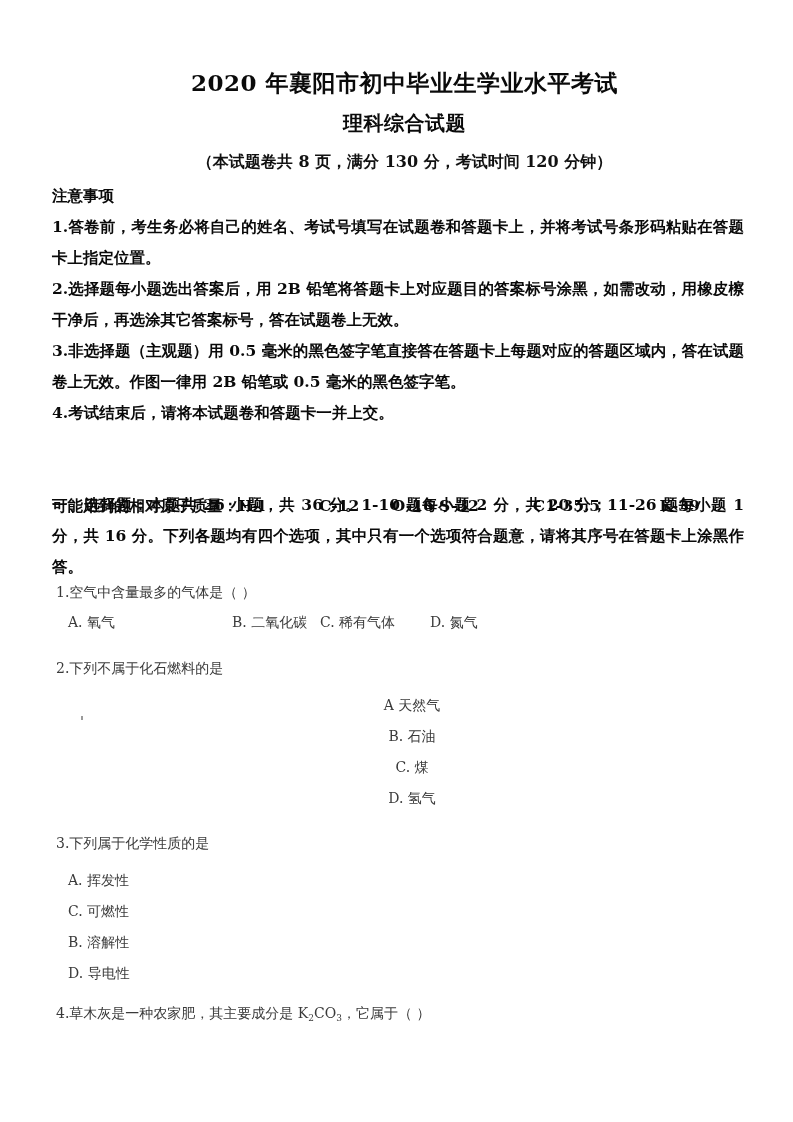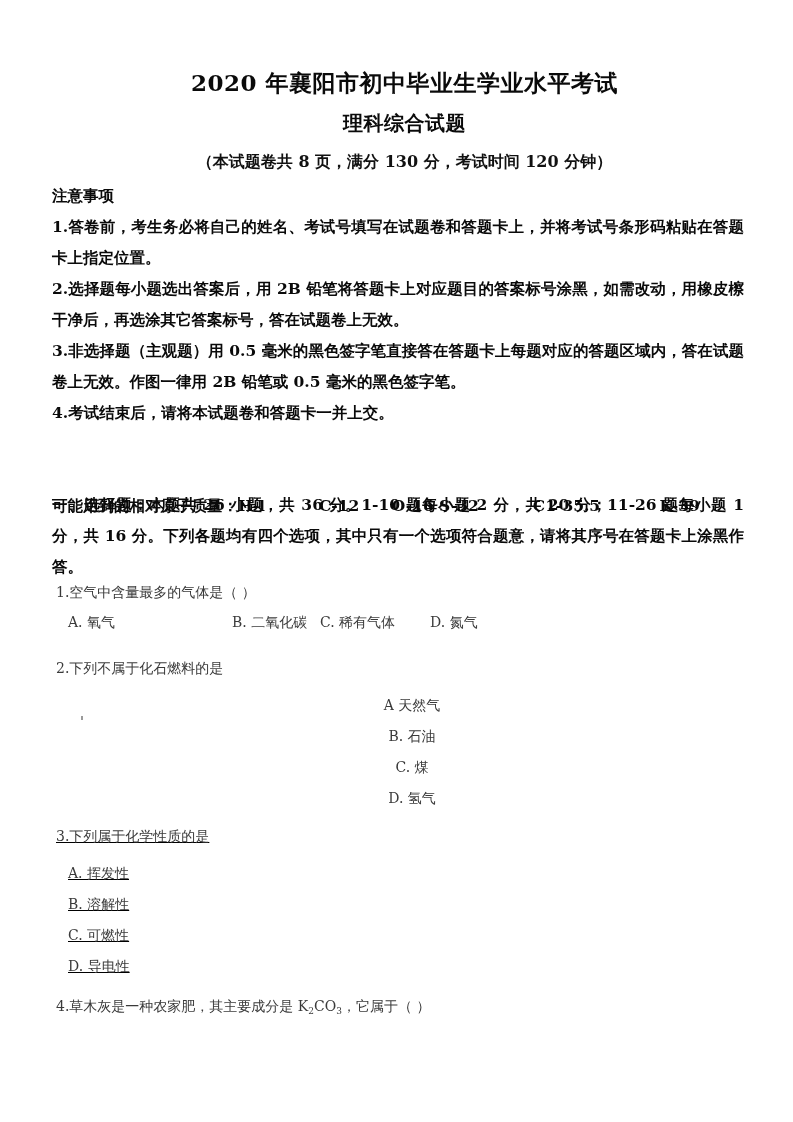--- a/index.html
+++ b/index.html
@@ -197,27 +197,27 @@
       <div class="q-spacer-1"></div>
       <div class="opts-col" style="position:relative;text-align:center;">
         <div class="opt-line">A   天然气</div>
         <span class="artifact-dot" style="left:25px; top:26px;"></span>
         <div class="opt-line">B.  石油</div>
         <div class="opt-line">C.  煤</div>
         <div class="opt-line">D.  氢气</div>
       </div>
     </div>
 
-    <div class="q-block" style="margin-top:11px;text-decoration:underline;">
+    <div class="q-block" style="margin-top:18px;">
       <div class="q-stem">3.下列属于化学性质的是</div>
       <div class="q-spacer-1"></div>
       <div class="opts-col">
         <div class="opt-line">A.  挥发性</div>
+        <div class="opt-line">C.  可燃性</div>
         <div class="opt-line">B.  溶解性</div>
-        <div class="opt-line">C.  可燃性</div>
         <div class="opt-line">D.  导电性</div>
       </div>
     </div>
 
     <div class="q-block" style="margin-top:13px;">
       <div class="q-stem">
         <span>4.草木灰是一种农家肥，其主要成分是 K</span><sub>2</sub><span>CO</span><sub>3</sub><span>，它属于（      ）</span>
       </div>
     </div>
 

